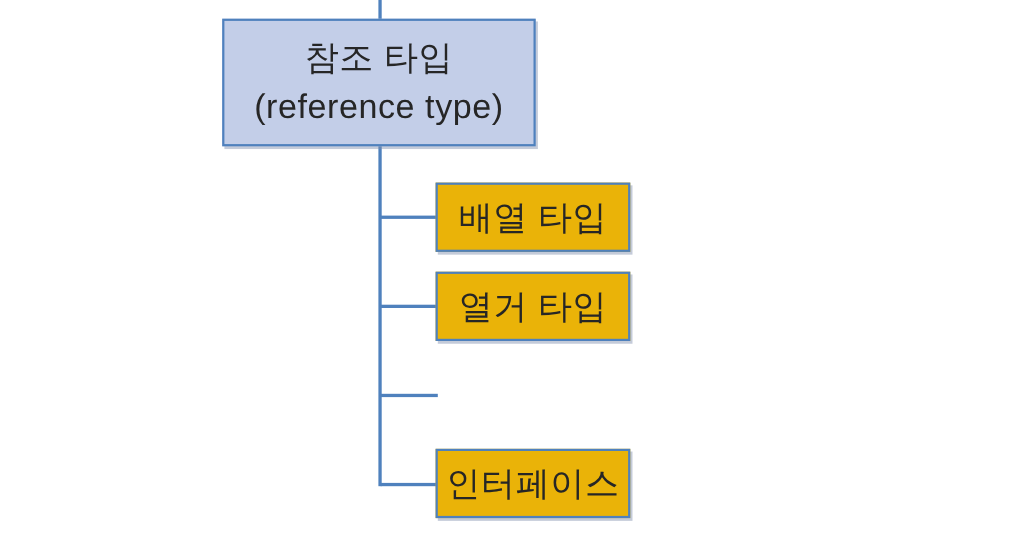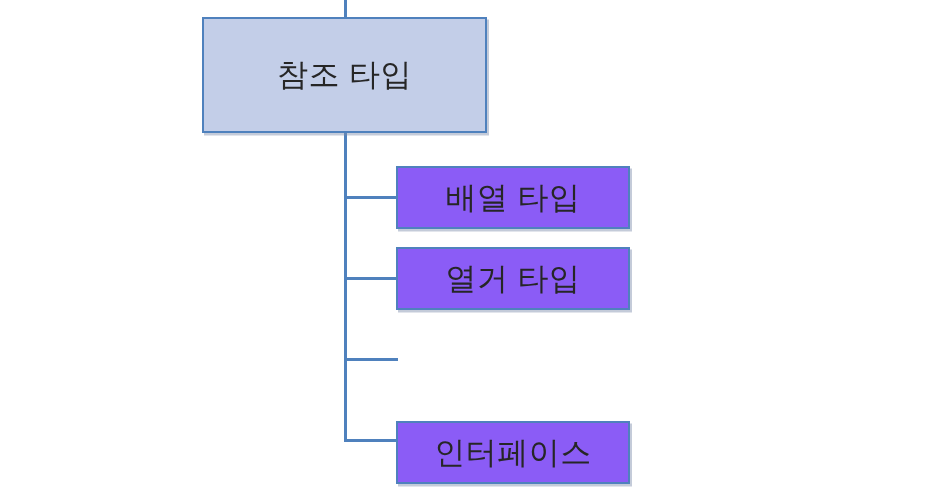--- a/index.html
+++ b/index.html
@@ -47,45 +47,46 @@
     top: 17px;
     width: 285px;
     height: 116px;
     background: #c3cee8;
     font-size: 31px;
     line-height: 44px;
     letter-spacing: 0.5px;
   }
   .child-node {
     left: 396px;
-    width: 234px;
+    width: 177px;
     height: 63px;
-    background: #8b5cf6;
+    background: #eab308;
     font-size: 31px;
     letter-spacing: 0.5px;
   }
   #child-node-0 { top: 166px; }
   #child-node-1 { top: 247px; justify-content: center; }
   #child-node-2 { top: 328px; }
-  #child-node-3 { top: 421px; }
+  #child-node-3 { top: 408px; }
 </style>
 </head>
 <body>
 
 <div id="canvas">
 
   <div id="trunk-top" class="line vline"></div>
   <div id="trunk-mid" class="line vline"></div>
   <div id="branch-0" class="line hline branch"></div>
   <div id="branch-1" class="line hline branch"></div>
   <div id="branch-2" class="line hline branch"></div>
   <div id="branch-3" class="line hline branch"></div>
 
   <div id="root-node" class="node">
     <div>참조 타입</div>
+    <div>(reference type)</div>
   </div>
 
   <div id="child-node-0" class="node child-node">
     <div>배열 타입</div>
   </div>
 
   <div id="child-node-1" class="node child-node">
     <div>열거 타입</div>
   </div>
 

